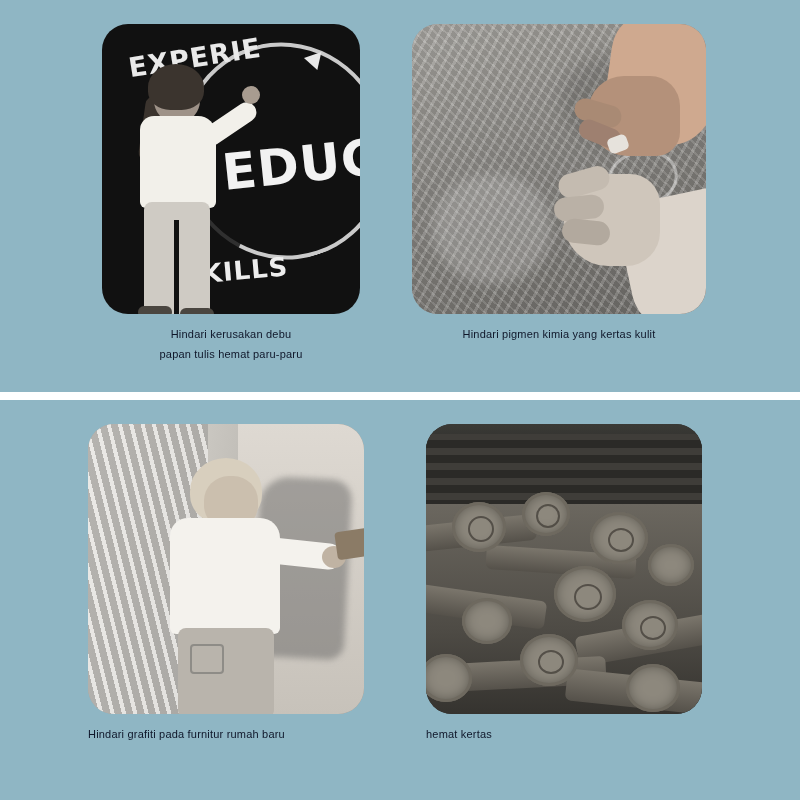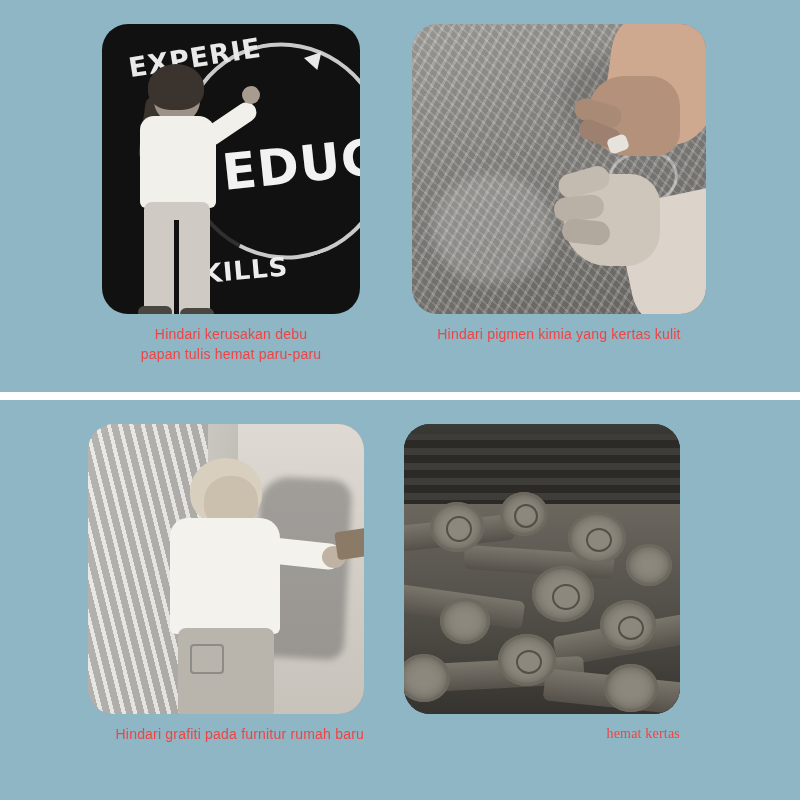--- a/index.html
+++ b/index.html
@@ -40,27 +40,27 @@
   }
 
   .photo {
     position: relative;
     border-radius: 26px;
     overflow: hidden;
     background: #6b6b6b;
   }
   .caption {
     margin-top: 10px;
-    color: #ef4444;
-    font-size: 14px;
+    color: #0f172a;
+    font-size: 11px;
     line-height: 20px;
     text-align: center;
     letter-spacing: 0.2px;
   }
-  .caption-left { text-align: right; }
+  .caption-left { text-align: left; }
 
   
   .p1 { width: 258px; height: 290px; background: #111111; }
   .p1 .chalk-swirl {
     position: absolute;
     left: 78px; top: 18px;
     width: 200px; height: 210px;
     border: 4px solid rgba(235,235,235,0.85);
     border-radius: 50%;
     transform: rotate(-18deg);
@@ -271,21 +271,21 @@
         <div class="brush"></div>
         <div class="pants"></div>
         <div class="pocket"></div>
       </div>
     </div>
     <div class="caption caption-left">
       <div>Hindari grafiti pada furnitur rumah baru</div>
     </div>
   </div>
 
-  <div class="cell" style="left:404px; top:424px; width:276px;font-family:Liberation Serif, serif;">
+  <div class="cell" style="left:426px; top:424px; width:276px;">
     <div class="photo p4">
       <div class="sky"></div>
       <div class="backlogs"></div>
       <div class="pile"></div>
 
       <div class="bar" style="left:-10px; top:96px; width:120px; height:26px; transform:rotate(-6deg);"></div>
       <div class="bar" style="left:60px; top:126px; width:150px; height:24px; transform:rotate(4deg);"></div>
       <div class="bar" style="left:-20px; top:168px; width:140px; height:28px; transform:rotate(8deg);"></div>
       <div class="bar" style="left:150px; top:200px; width:150px; height:30px; transform:rotate(-10deg);"></div>
       <div class="bar" style="left:20px; top:236px; width:160px; height:28px; transform:rotate(-3deg);"></div>

